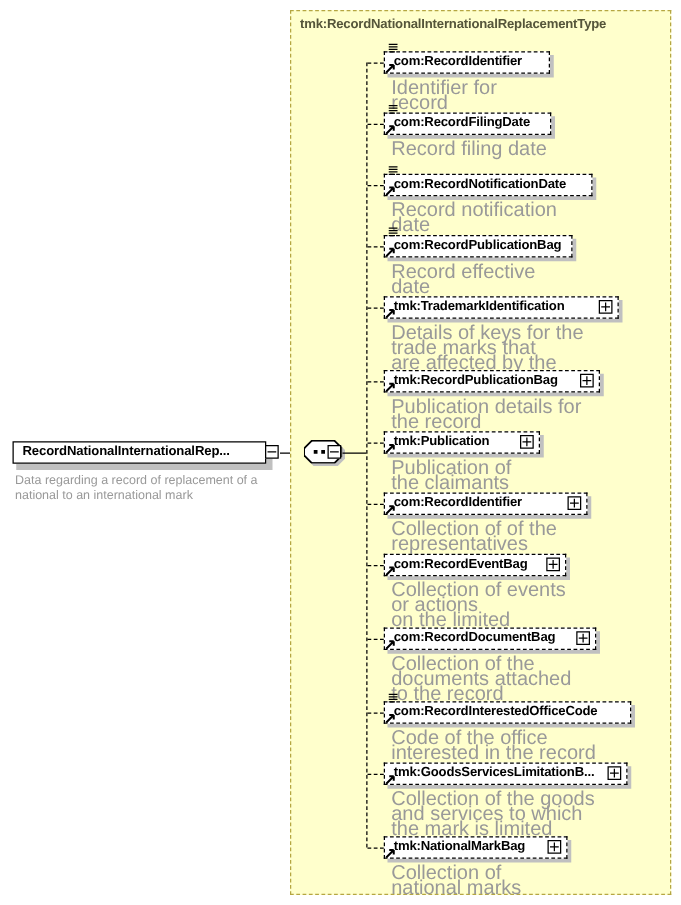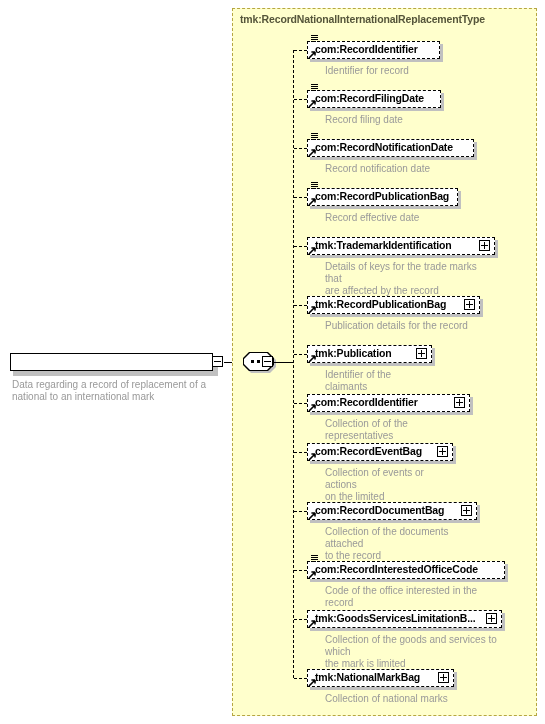--- a/index.html
+++ b/index.html
@@ -254,34 +254,35 @@
   }
   .el .plus::after {
     content: "";
     position: absolute;
     left: 4px; top: 1px;
     width: 1px; height: 7px;
     background: #000;
   }
   .el .edesc {
     position: absolute;
-    left: 18px;
+    left: 6px;
     top: 24px;
-    font-size: 10px;
+    font-size: 16px;
     color: #999999;
     line-height: 12px;
     white-space: pre-line;
   }
 </style>
 </head>
 <body>
 
 <div id="root-node">
   <div class="shadow"></div>
   <div class="box"></div>
+  <div class="label">RecordNationalInternationalRep...</div>
 </div>
 <div class="expander-minus" id="root-expander"></div>
 <div id="root-desc">Data regarding a record of replacement of a
 national to an international mark</div>
 
 <div class="conn-line" id="conn-root-seq"></div>
 
 <div id="type-container"></div>
 <div id="type-title">tmk:RecordNationalInternationalReplacementType</div>
 
@@ -402,21 +403,21 @@
     <div class="el" style="left: 307px; top: 345px; width: 125px;">
       <div class="eshadow"></div>
       <div class="ebox"></div>
       <span class="arrow-icon">
         <svg width="9" height="9" viewBox="0 0 9 9">
           <path d="M1 8 L7 2 M7 2 L3.4 2 M7 2 L7 5.6" stroke="#000" stroke-width="1.6" fill="none"></path>
         </svg>
       </span>
       <div class="elabel">tmk:Publication</div>
       <div class="plus" style="left:109px"></div>
-      <div class="edesc">Identifier of the claimants</div>
+      <div class="edesc">Publication of the claimants</div>
     </div>
     <div class="tree-stub" style="top: 354px;"></div>
     <div class="el" style="left: 307px; top: 394px; width: 163px;">
       <div class="eshadow"></div>
       <div class="ebox"></div>
       <span class="arrow-icon">
         <svg width="9" height="9" viewBox="0 0 9 9">
           <path d="M1 8 L7 2 M7 2 L3.4 2 M7 2 L7 5.6" stroke="#000" stroke-width="1.6" fill="none"></path>
         </svg>
       </span>

